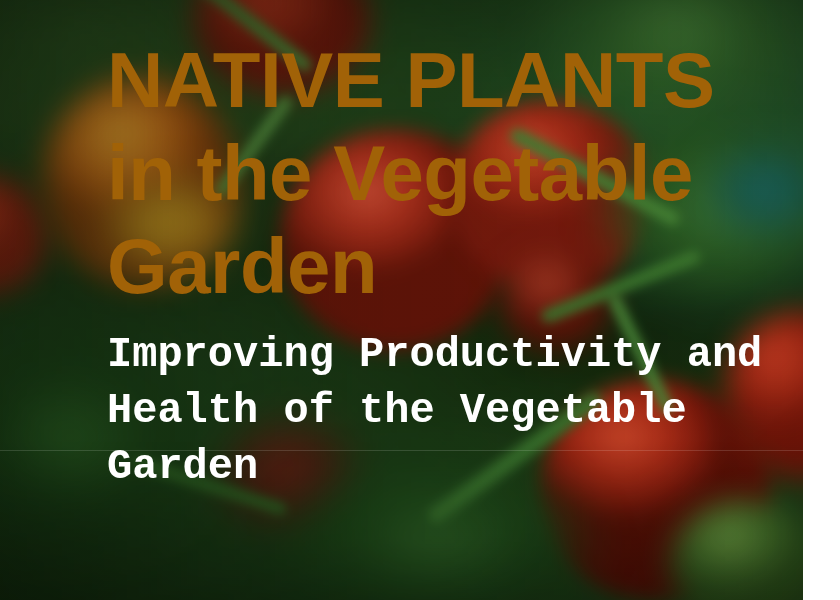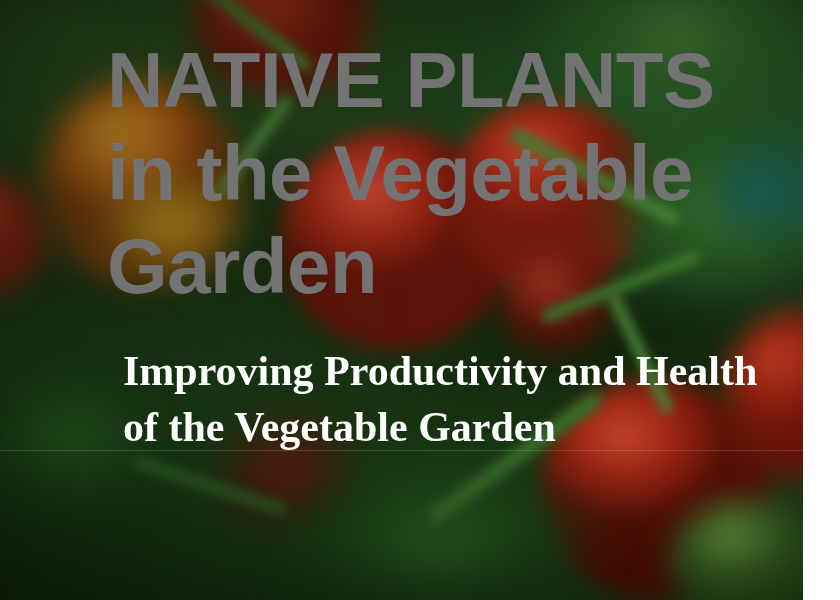--- a/index.html
+++ b/index.html
@@ -117,29 +117,29 @@
     top: 34px;
     width: 690px;
   }
 
   #title {
     margin: 0;
     font-family: "Liberation Sans", sans-serif;
     font-weight: bold;
     font-size: 78px;
     line-height: 93px;
-    color: #737373;
+    color: #a16207;
     letter-spacing: -0.5px;
     white-space: pre-wrap;
   }
 
   #subtitle {
-    margin: 16px;
+    margin: 0;
     padding-top: 14px;
-    font-family: Liberation Serif, serif;
+    font-family: Liberation Mono, monospace;
     font-weight: bold;
     font-size: 42px;
     line-height: 56px;
     color: #ffffff;
     white-space: pre-wrap;
   }
 </style>
 </head>
 <body>
 

